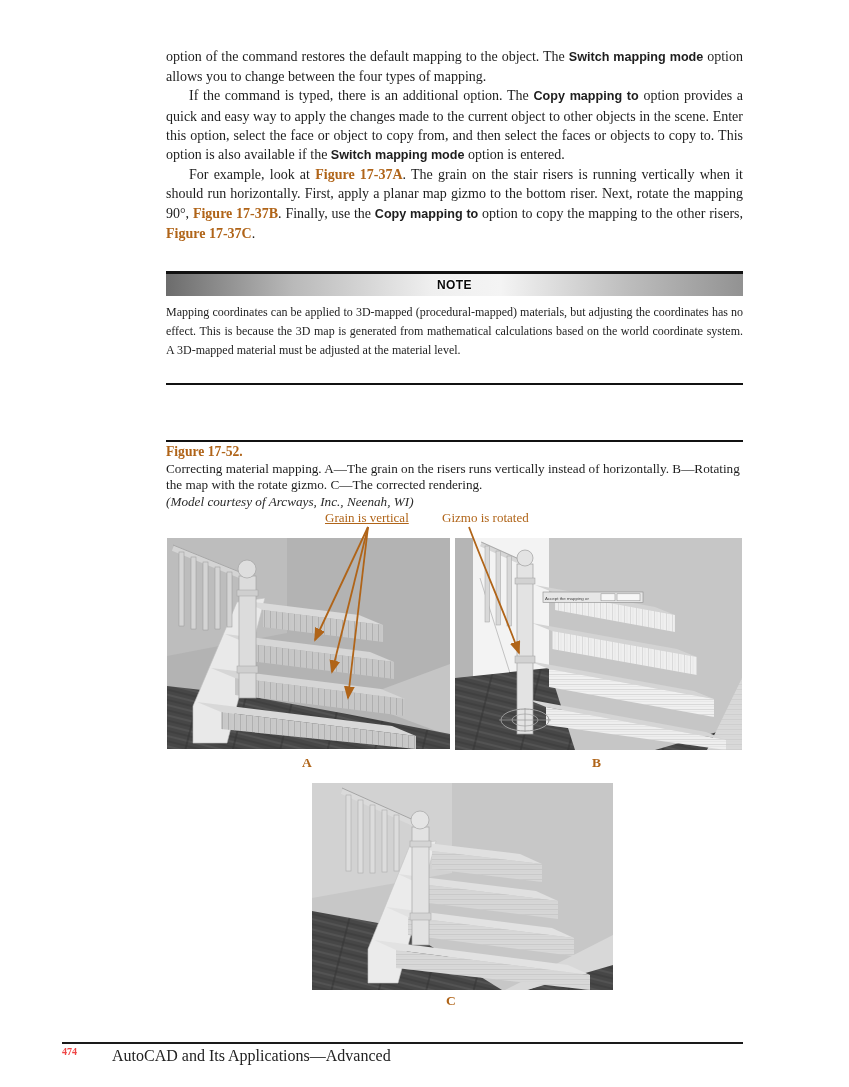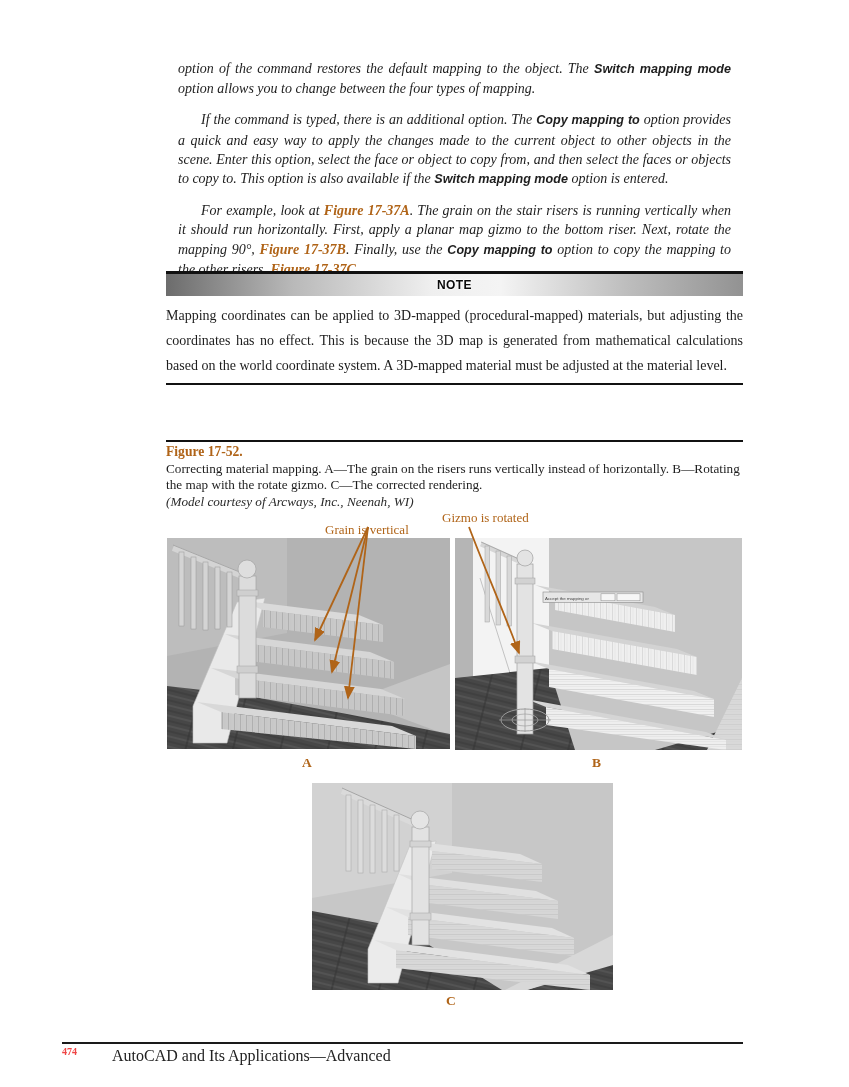--- a/index.html
+++ b/index.html
@@ -2,47 +2,47 @@
 <html style="--accent: #b06418;"><head>
 <meta charset="utf-8">
 <style>
   html,body{margin:0;padding:0;background:#ffffff;}
   .page{position:relative;width:849px;height:1087px;background:#ffffff;
         font-family:"Liberation Serif", serif;color:#1d1d1d;overflow:hidden;}
 
   
   .bodytext{position:absolute;left:166px;top:47px;width:577px;
             font-size:14px;line-height:19.2px;text-align:justify;}
-  .bodytext p{margin:12px;font-style:italic;}
+  .bodytext p{margin:0;}
   .indent{text-indent:23px;}
   .cmd{font-family:"Liberation Sans", sans-serif;font-weight:bold;font-size:12.6px;}
   .figref{color:var(--accent,#b06418);font-weight:bold;}
 
   
   .rule{position:absolute;left:166px;width:577px;background:#111;}
   .note-rule-top{top:271px;height:3px;}
   .note-bar{position:absolute;left:166px;top:274px;width:577px;height:22px;
             background:linear-gradient(90deg,#6c6c6c 0%,#b9b9b9 22%,#efefef 46%,#f4f4f4 58%,#bdbdbd 80%,#929292 100%);
             display:flex;align-items:center;justify-content:center;}
   .note-title{font-family:"Liberation Sans", sans-serif;font-weight:900;font-size:12px;
               letter-spacing:.4px;color:#0a0a0a;
               text-shadow:0 0 2px #fff,0 0 2px #fff,0 0 3px #fff;}
   .note-body{position:absolute;left:166px;top:303px;width:577px;
-             font-size:14px;line-height:25px;text-align:justify;}
+             font-size:12px;line-height:19px;text-align:justify;}
   .note-rule-bottom{top:383px;height:2px;}
 
   
   .fig-rule{top:440px;height:2px;}
   .fig-caption{position:absolute;left:166px;top:444px;width:577px;font-size:13.2px;line-height:16.5px;}
   .fig-heading{color:var(--accent,#b06418);font-weight:bold;font-size:13.6px;}
   .fig-credit{font-style:italic;color:#2a2a2a;}
 
   
   .annotation{position:absolute;color:var(--accent,#b06418);font-size:13px;white-space:nowrap;}
-  .ann-grain{left:325px;top:522px;}
+  .ann-grain{left:325px;top:510px;text-decoration:underline;}
   .ann-gizmo{left:442px;top:510px;}
   .arrows{position:absolute;left:166px;top:505px;width:577px;height:270px;pointer-events:none;}
 
   
   .panel{position:absolute;display:block;}
   .panel-a{left:167px;top:538px;}
   .panel-b{left:455px;top:538px;}
   .panel-c{left:312px;top:783px;}
   .panel-letter{position:absolute;color:var(--accent,#b06418);font-weight:bold;font-size:13.5px;}
   .pl-a{left:302px;top:755px;}

